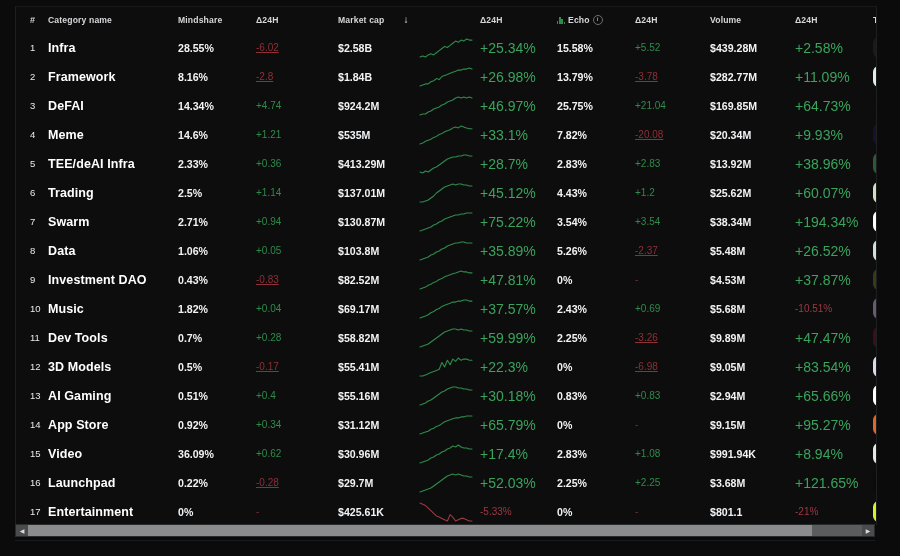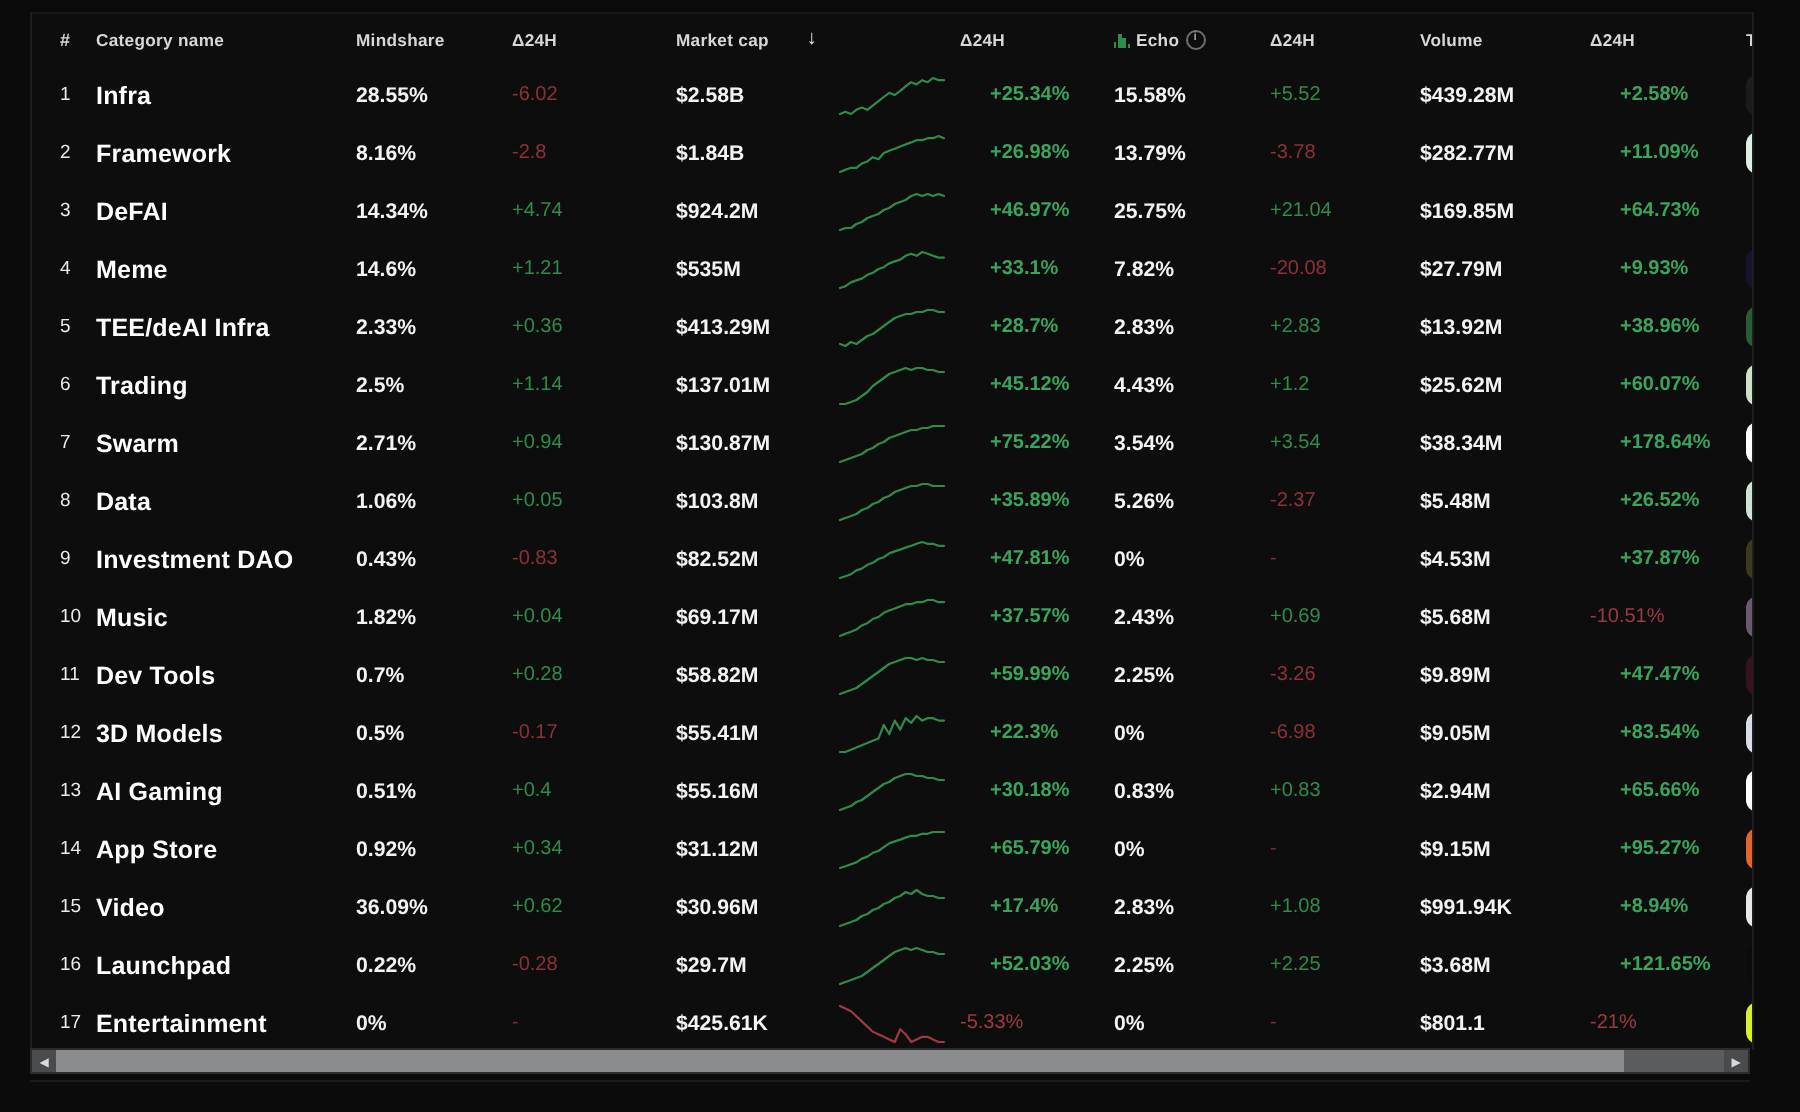--- a/index.html
+++ b/index.html
@@ -63,22 +63,22 @@
 
   .c{overflow:hidden;white-space:nowrap;}
   .rank{color:#e9eaec;font-size:9.5px;font-weight:400;text-align:left;padding-left:12px;}
   .head .rank{color:#d6d7d9;font-weight:700;font-size:9px;}
   .name{font-size:12.5px;font-weight:700;color:#ffffff;letter-spacing:.1px;}
   .head .name{font-size:8.6px;font-weight:700;color:#d6d7d9;letter-spacing:.15px;}
 
   .num{font-size:10.6px;font-weight:700;color:#f2f3f4;}
   .delta{font-size:10px;font-weight:400;}
   .pos{color:#2f8b4b;}
-  .neg{color:#8e3038;}
-  .pct-pos{color:#3aa35c;font-size:10px;font-weight:700;margin-left:15px;}
+  .neg{color:#8e3038;text-decoration:underline;}
+  .pct-pos{color:#3aa35c;font-size:14px;font-weight:400;}
   .pct-neg{color:#9b3a42;font-size:10px;font-weight:400;}
   .dash{color:#7a2f35;font-size:10px;}
 
   .head .hcell{color:#d6d7d9;font-size:8.6px;font-weight:700;display:flex;align-items:center;gap:3px;}
 
   .sort-arrow{display:inline-block;color:#e4e5e7;font-size:10px;line-height:1;margin-left:16px;}
 
   .echo-glyph{display:inline-block;width:8px;height:7px;position:relative;}
   .echo-glyph i{position:absolute;bottom:0;width:1.4px;background:#2f8b4b;display:block;}
   .echo-glyph i:nth-child(1){left:0;height:3px;}
@@ -246,21 +246,21 @@
             <div class="c delta pos">+1.21</div>
             <div class="c num">$535M</div>
             <div class="c">
               <svg class="spark" viewBox="0 0 56 22" preserveAspectRatio="none">
                 <polyline points="2.0,20.0 4.7,19.1 7.5,17.2 10.2,16.2 12.9,15.3 15.7,13.4 18.4,12.4 21.2,10.5 23.9,9.6 26.6,7.7 29.4,6.7 32.1,5.8 34.8,3.9 37.6,2.9 40.3,3.9 43.1,2.0 45.8,2.9 48.5,3.9 51.3,4.8 54.0,4.8" fill="none" stroke="#2f8b4b" stroke-width="1.1" stroke-linejoin="round" stroke-linecap="round"></polyline>
               </svg>
             </div>
             <div class="c pct-pos">+33.1%</div>
             <div class="c num">7.82%</div>
             <div class="c delta neg">-20.08</div>
-            <div class="c num">$27.79M</div>
+            <div class="c num">$20.34M</div>
             <div class="c pct-pos">+9.93%</div>
             <div class="c">
               <div class="icons">
                 <div class="ic" style="background:#1a1030">
                   <span style="color:#a678e8">☁</span>
                 </div>
               </div>
             </div>
           </div>
           <div class="row body">
@@ -319,21 +319,21 @@
             <div class="c num">$130.87M</div>
             <div class="c">
               <svg class="spark" viewBox="0 0 56 22" preserveAspectRatio="none">
                 <polyline points="2.0,20.0 4.7,19.0 7.5,18.0 10.2,17.0 12.9,16.0 15.7,14.0 18.4,13.0 21.2,11.0 23.9,10.0 26.6,8.0 29.4,7.0 32.1,6.0 34.8,5.0 37.6,4.0 40.3,4.0 43.1,3.0 45.8,3.0 48.5,2.0 51.3,2.0 54.0,2.0" fill="none" stroke="#2f8b4b" stroke-width="1.1" stroke-linejoin="round" stroke-linecap="round"></polyline>
               </svg>
             </div>
             <div class="c pct-pos">+75.22%</div>
             <div class="c num">3.54%</div>
             <div class="c delta pos">+3.54</div>
             <div class="c num">$38.34M</div>
-            <div class="c pct-pos">+178.64%</div>
+            <div class="c pct-pos">+194.34%</div>
             <div class="c">
               <div class="icons">
                 <div class="ic" style="background:#ffffff">
                   <span style="color:#111111">❊</span>
                 </div>
               </div>
             </div>
           </div>
           <div class="row body">
             <div class="c rank">8</div>

